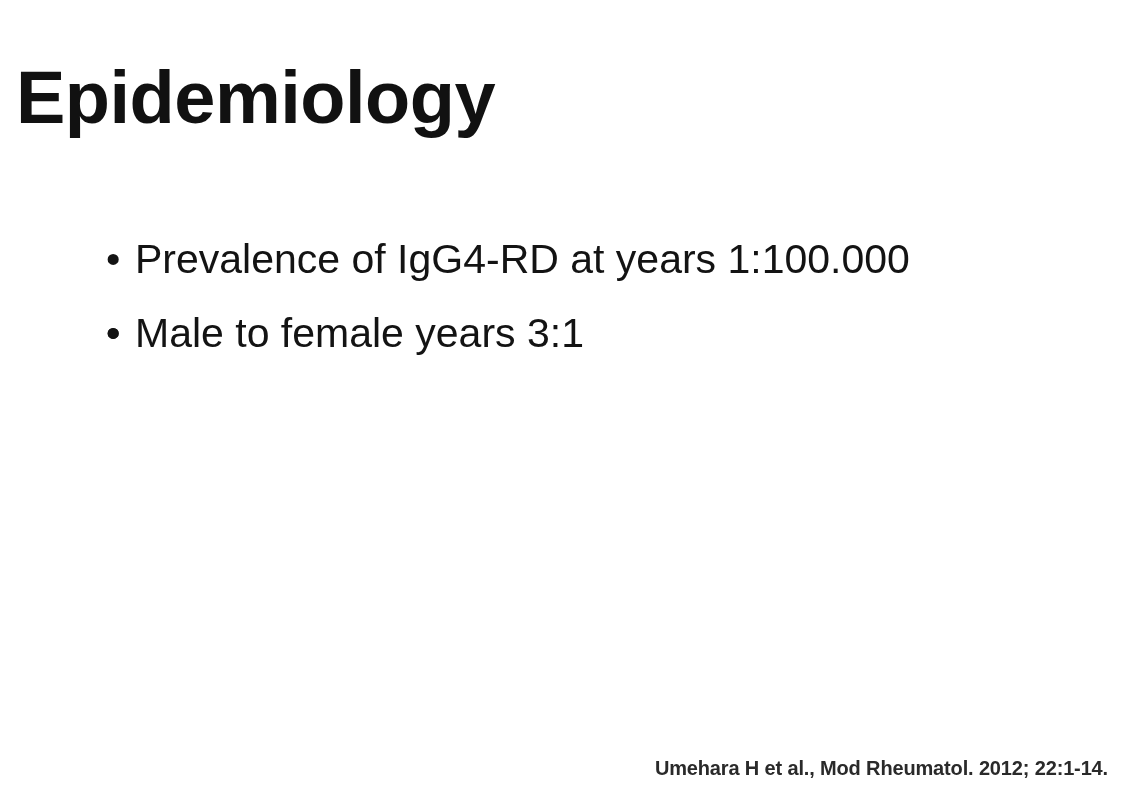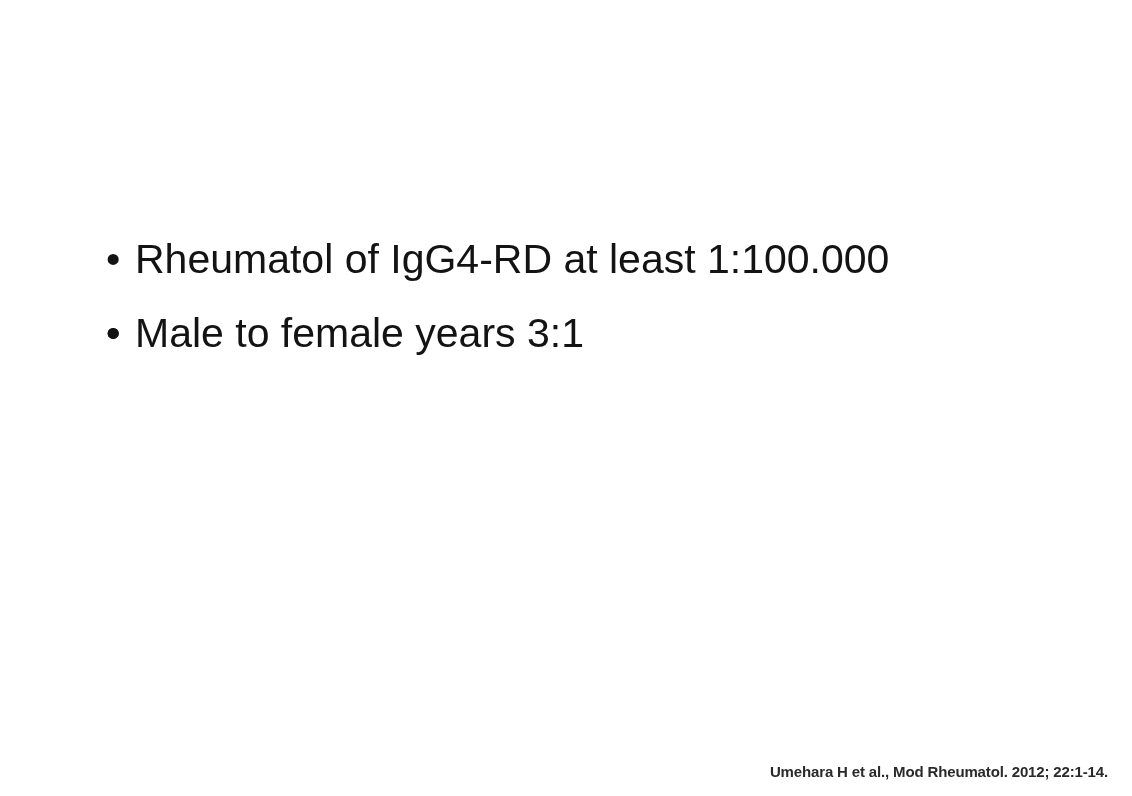--- a/index.html
+++ b/index.html
@@ -58,37 +58,38 @@
     width: 14px;
     text-align: left;
     font-size: 41px;
     line-height: 1.32;
     color: #131313;
   }
   .citation {
     position: absolute;
     right: 24px;
     bottom: 16px;
-    font-size: 15px;
+    font-size: 20px;
     font-weight: bold;
     color: #2a2a2a;
     letter-spacing: -0.15px;
     white-space: nowrap;
   }
 </style>
 </head>
 <body>
 
 <div class="slide">
 
+  <h1 class="slide-title">Epidemiology</h1>
 
   <ul class="bullet-list">
     <li class="bullet-item">
       <span class="bullet-marker">•</span>
-      <span>Rheumatol of IgG4-RD at least 1:100.000</span>
+      <span>Prevalence of IgG4-RD at years 1:100.000</span>
     </li>
     <li class="bullet-item">
       <span class="bullet-marker">•</span>
     </li>
     <li class="bullet-item">
       <span class="bullet-marker">•</span>
       <span>Male to female years 3:1</span>
     </li>
   </ul>
 

